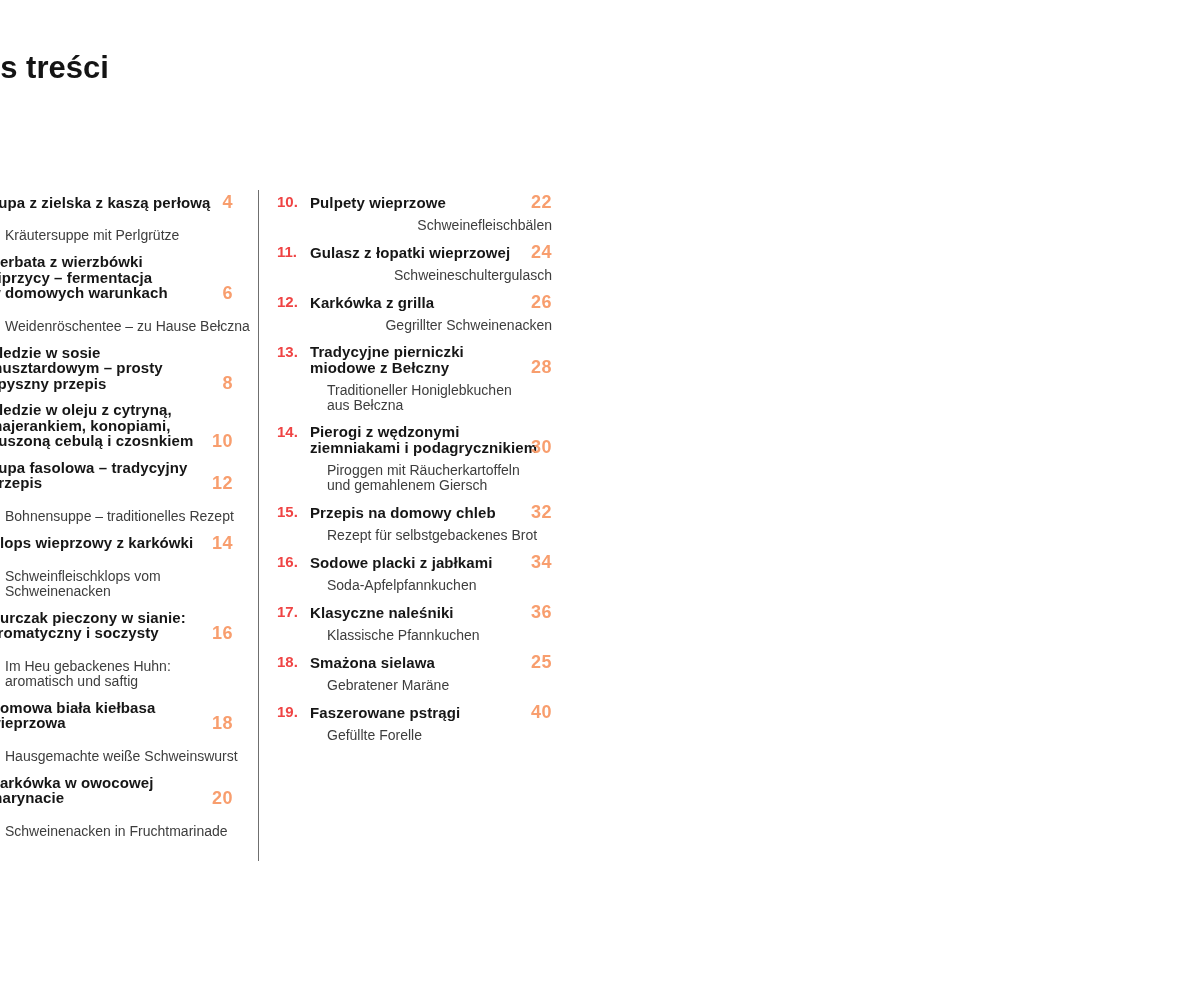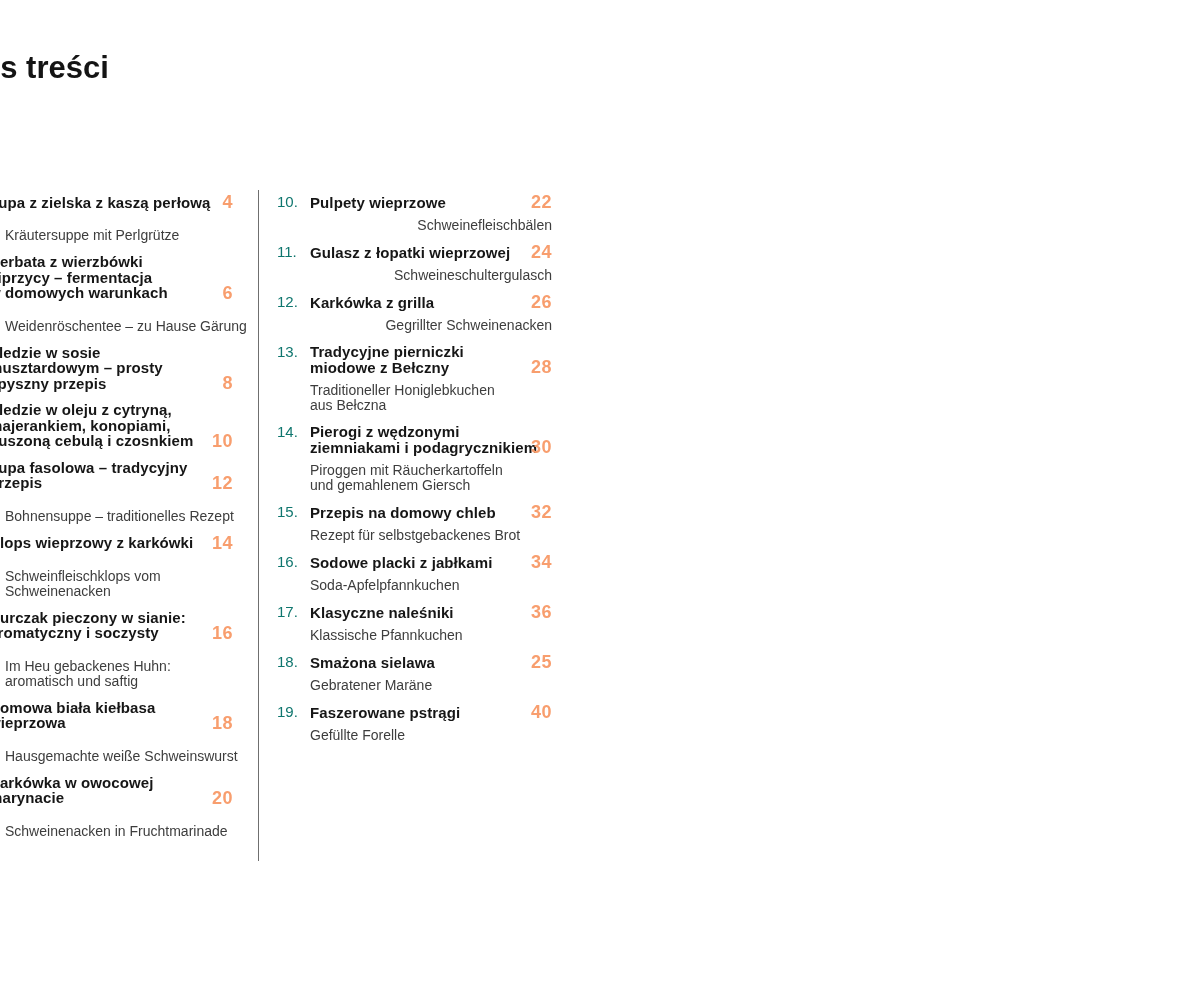--- a/index.html
+++ b/index.html
@@ -47,22 +47,22 @@
   .entry { margin-bottom: 11px; }
   .entry-head {
     display: flex;
     align-items: flex-end;
   }
   .entry-num {
     flex: 0 0 33px;
     align-self: flex-start;
     font-size: 15px;
     line-height: 15.5px;
-    font-weight: 400;
-    color: #0f766e;
+    font-weight: 700;
+    color: #ef4444;
   }
   .entry-title {
     flex: 1 1 auto;
     min-width: 0;
     font-size: 15px;
     line-height: 15.5px;
     font-weight: 700;
     letter-spacing: 0.1px;
     color: #161616;
     white-space: pre;
@@ -79,21 +79,21 @@
   }
   .entry-sub {
     margin-top: 8px;
     font-size: 14px;
     line-height: 15px;
     font-weight: 400;
     color: #3d3d3d;
     white-space: pre;
   }
   .col-left  .entry-sub { margin-left: 16px; margin-top: 18px; }
-  .col-right .entry-sub { margin-left: 33px; }
+  .col-right .entry-sub { margin-left: 50px; }
   .col-right .entry-sub.indented { margin-left: 48px; text-align: right; }
 </style>
 </head>
 <body>
 
 <div class="page">
   <h1 class="page-title">Spis treści</h1>
   <div class="divider"></div>
   <div class="col col-left" id="col-left">
       <div class="entry">
@@ -103,21 +103,21 @@
         </div>
         <div class="entry-sub">Kräutersuppe mit Perlgrütze</div>
       </div>
       <div class="entry">
         <div class="entry-head">
           <span class="entry-title">Herbata z wierzbówki
 kiprzycy – fermentacja
 w domowych warunkach</span>
           <span class="entry-page">6</span>
         </div>
-        <div class="entry-sub">Weidenröschentee – zu Hause Gärung</div>
+        <div class="entry-sub">Weidenröschentee – zu Hause Bełczna</div>
       </div>
       <div class="entry">
         <div class="entry-head">
           <span class="entry-title">Śledzie w sosie
 musztardowym – prosty
 i pyszny przepis</span>
           <span class="entry-page">8</span>
         </div>
       </div>
       <div class="entry">

